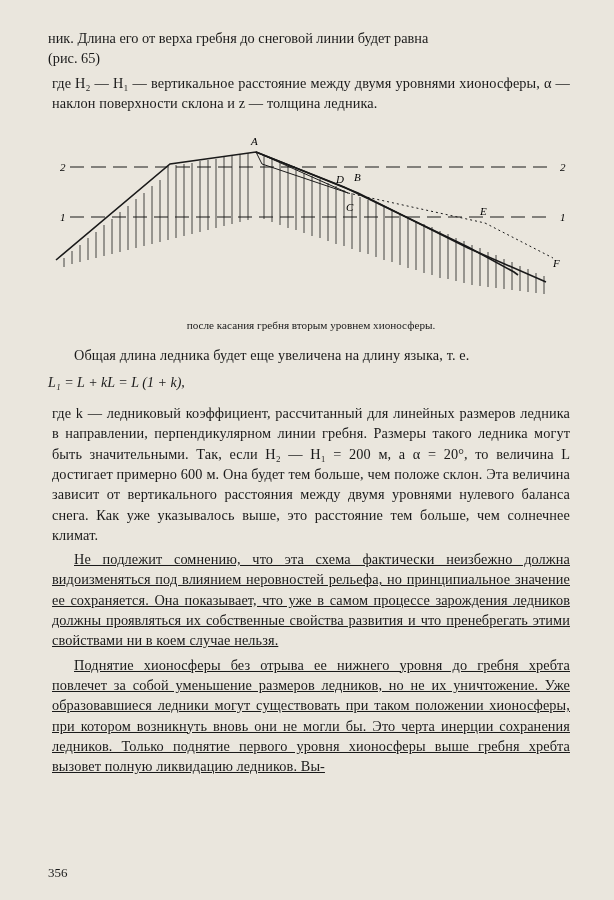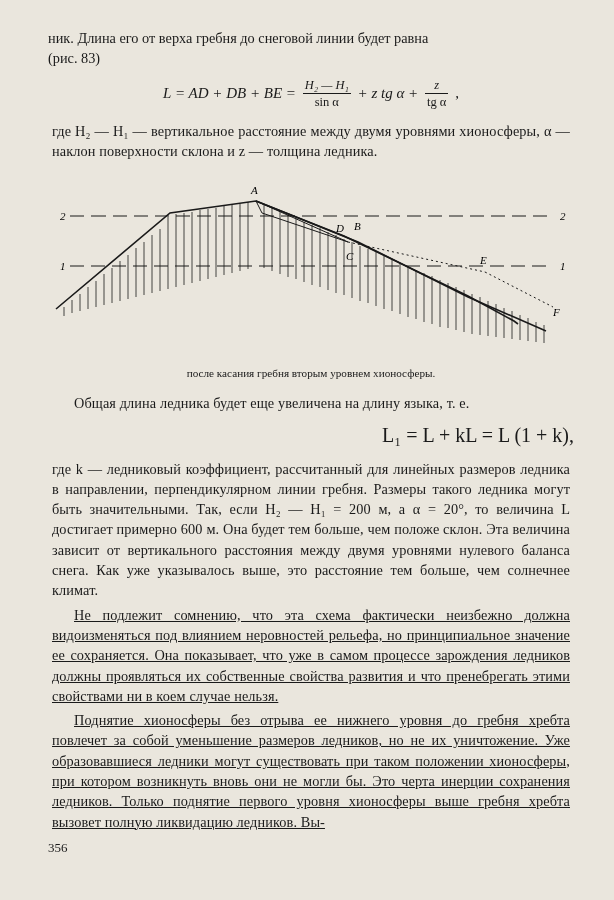--- a/index.html
+++ b/index.html
@@ -86,62 +86,48 @@
   .figcap .sub2 {
     font-size: 10px;
     font-style: italic;
     display: block;
     margin-top: 3px;
   }
   .blocktext {
     margin-top: 12px;
   }
   .center-eq {
-    text-align: right;
-    font-size: 20px;
+    text-align: left;
+    font-size: 14px;
+    font-style: italic;
     margin: 10px 0 12px 0;
   }
   .pageno {
     position: absolute;
     left: 48px;
-    bottom: 44px;
+    bottom: 19px;
     font-size: 13px;
   }
   .tight {
     margin-top: 2px;
     text-decoration: underline;
   }
   svg {
     display: block;
   }
   .nb { font-style: normal; }
 </style>
 </head>
 <body>
 
 <div class="page">
 
   <p class="first-line-hang">ник. Длина его от верха гребня до снеговой линии будет равна</p>
-  <p class="first-line-hang">(рис. 83)</p>
-
-  <div class="formula-line">
-    <span class="fml">
-      <span>L = AD + DB + BE =</span>
-      <span class="frac">
-        <span class="num">H₂ — H₁</span>
-        <span class="den upr">sin α</span>
-      </span>
-      <span>+ z tg α +</span>
-      <span class="frac">
-        <span class="num">z</span>
-        <span class="den upr">tg α</span>
-      </span>
-      <span class="nb">,</span>
-    </span>
-  </div>
+  <p class="first-line-hang">(рис. 65)</p>
+
 
   <p class="para">где H₂ — H₁ — вертикальное расстояние между двумя уровнями хионосферы, α — наклон поверхности склона и z — толщина ледника.</p>
 
   <div class="figure">
     <svg width="526" height="168" viewBox="0 0 526 168">
 
       <g stroke="#1a1a1a" stroke-width="1.1" fill="none">
         <path d="M22 40 H 44" stroke-dasharray="14 7"></path>
         <path d="M44 40 H 505" stroke-dasharray="14 7"></path>
       </g>

